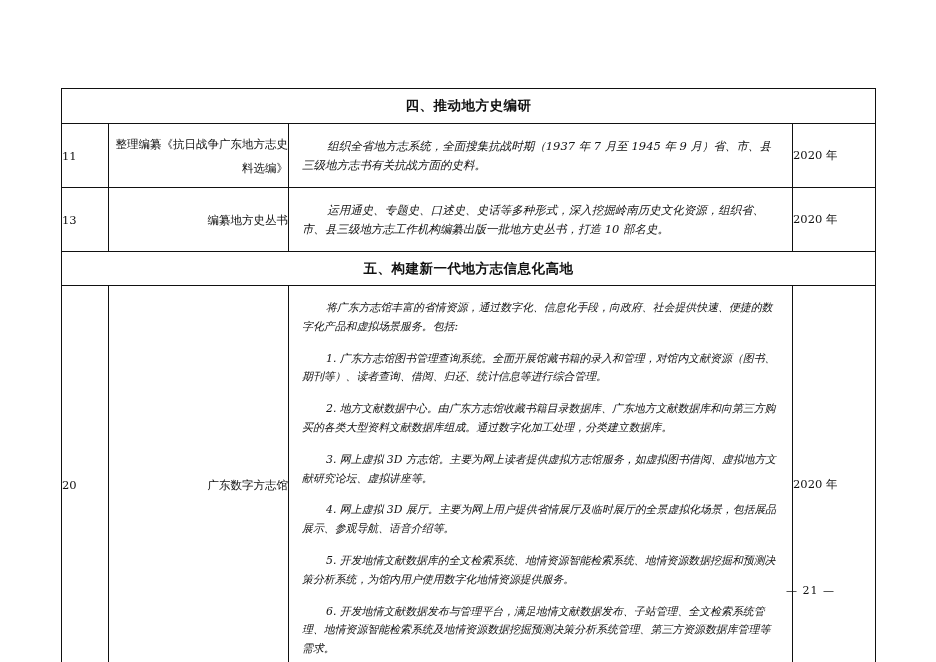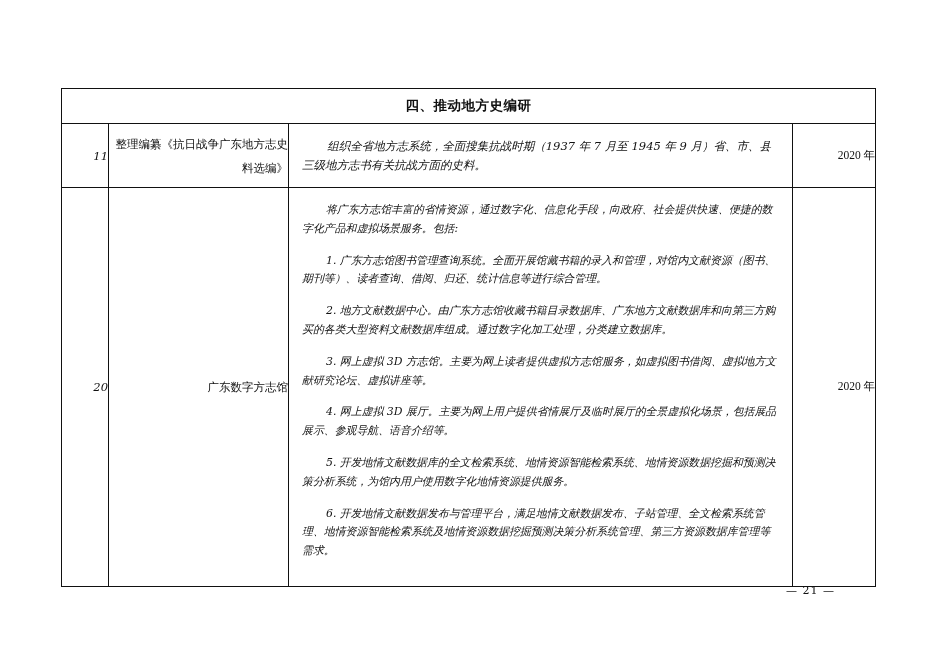--- a/index.html
+++ b/index.html
@@ -33,32 +33,32 @@
     font-size: 13.5px;
     letter-spacing: 0.5px;
   }
   tr.sec4 td { height: 34px; }
   tr.sec5 td { height: 33px; }
   tr.r11 td { height: 53px; }
   tr.r12 td { height: 53px; }
   tr.r13 td { height: 41px; }
   tr.r14 td { height: 260px; }
 
-  td.num { text-align: right; font-size: 11.5px; font-style: italic; }
+  td.num { text-align: left; font-size: 11.5px; }
   td.name {
     text-align: right; line-height: 24px; padding: 0 8px;
     font-size: 11.5px;
   }
   td.desc {
     text-align: left; padding: 2px 6px 2px 4px;
     line-height: 18.5px; font-size: 11px;
   }
   td.desc.dense { line-height: 18.8px; font-size: 10.9px; padding-top: 0; padding-bottom: 12px; }
   td.desc p { margin: 13px; text-indent: 2.2em; font-style: italic; }
-  td.year { text-align: right; font-size: 11.5px; font-family: Liberation Serif, serif; }
+  td.year { text-align: left; font-size: 11.5px; }
 
   .page-number {
     position: absolute; left: 786px; top: 584px;
     font-size: 11px; letter-spacing: 1px;
   }
 </style>
 </head>
 <body>
 
 <div class="page">
@@ -77,21 +77,32 @@
       <tr class="r11">
         <td class="num">11</td>
         <td class="name">整理编纂《抗日战争广东地方志史料选编》</td>
         <td class="desc">
           <p>组织全省地方志系统，全面搜集抗战时期（1937 年 7 月至 1945 年 9 月）省、市、县三级地方志书有关抗战方面的史料。</p>
         </td>
         <td class="year">2020 年</td>
       </tr>
 
 
+      <tr class="r13">
+        <td class="num">13</td>
+        <td class="name">编纂地方史丛书</td>
+        <td class="desc">
+          <p>运用通史、专题史、口述史、史话等多种形式，深入挖掘岭南历史文化资源，组织省、市、县三级地方志工作机构编纂出版一批地方史丛书，打造 10 部名史。</p>
+        </td>
+        <td class="year">2020 年</td>
+      </tr>
 
+      <tr class="section-row sec5">
+        <td colspan="4">五、构建新一代地方志信息化高地</td>
+      </tr>
 
       <tr class="r14">
         <td class="num">20</td>
         <td class="name">广东数字方志馆</td>
         <td class="desc dense">
           <p>将广东方志馆丰富的省情资源，通过数字化、信息化手段，向政府、社会提供快速、便捷的数字化产品和虚拟场景服务。包括:</p>
           <p>1. 广东方志馆图书管理查询系统。全面开展馆藏书籍的录入和管理，对馆内文献资源（图书、期刊等）、读者查询、借阅、归还、统计信息等进行综合管理。</p>
           <p>2. 地方文献数据中心。由广东方志馆收藏书籍目录数据库、广东地方文献数据库和向第三方购买的各类大型资料文献数据库组成。通过数字化加工处理，分类建立数据库。</p>
           <p>3. 网上虚拟 3D 方志馆。主要为网上读者提供虚拟方志馆服务，如虚拟图书借阅、虚拟地方文献研究论坛、虚拟讲座等。</p>
           <p>4. 网上虚拟 3D 展厅。主要为网上用户提供省情展厅及临时展厅的全景虚拟化场景，包括展品展示、参观导航、语音介绍等。</p>

